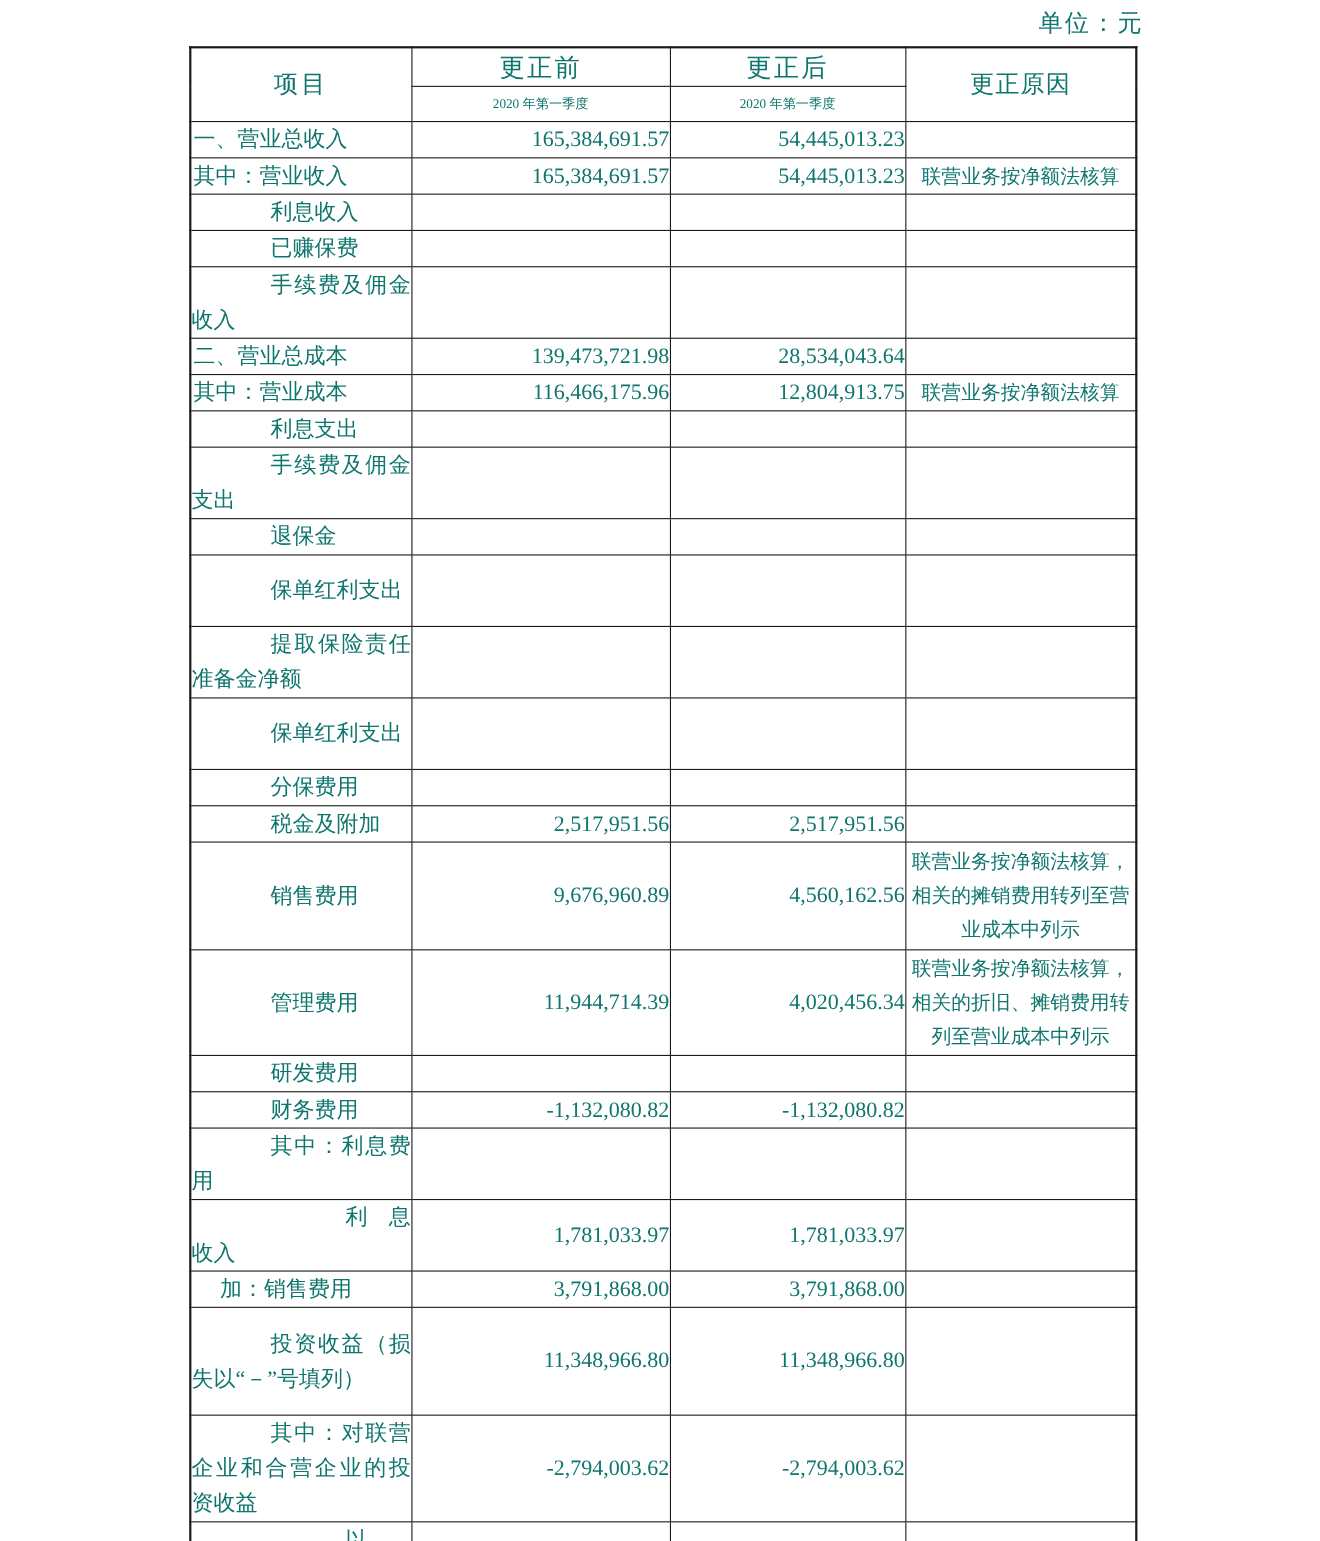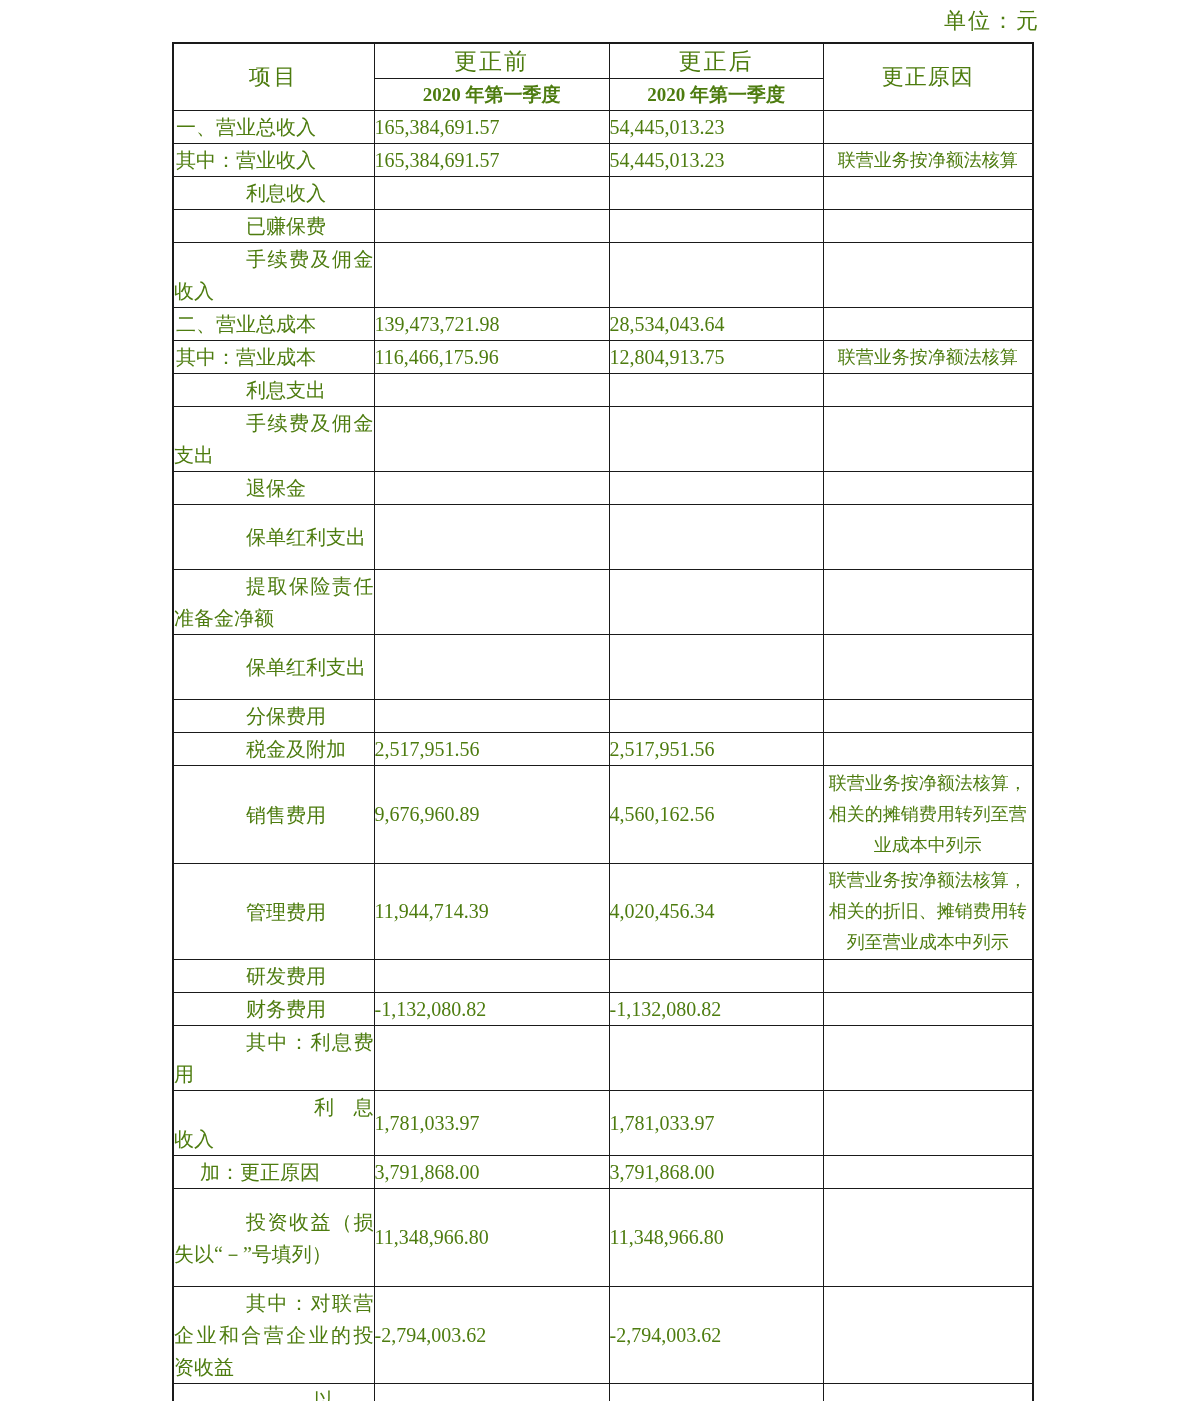--- a/index.html
+++ b/index.html
@@ -1,21 +1,21 @@
 <!DOCTYPE html>
 <html><head>
 <meta charset="utf-8">
 <style>
   html, body { margin: 0; padding: 0; background: #ffffff; }
   .page {
     position: relative;
     width: 1200px;
     height: 1401px;
     background: #ffffff;
-    color: #4d7c0f;
+    color: #0f766e;
     font-family: "Liberation Serif", "DejaVu Serif", serif;
     overflow: hidden;
   }
   .unit-label {
     position: absolute;
     top: 6px;
     left: 900px;
     width: 140px;
     font-size: 22px;
     letter-spacing: 2px;
@@ -34,21 +34,21 @@
   table.correction td {
     border: 1.5px solid #1a1a1a;
     vertical-align: middle;
     padding: 0;
     overflow: hidden;
   }
   
   td.th { text-align: center; }
   td.th-item   { font-size: 22px; letter-spacing: 3px; }
   td.th-main   { font-size: 23px; height: 34px; letter-spacing: 2px; }
-  td.th-sub    { font-size: 19px; font-weight: bold; height: 31px; margin-left: 32px; }
+  td.th-sub    { font-size: 12px; font-weight: normal; height: 31px; margin-left: 32px; }
   td.th-reason { font-size: 22px; letter-spacing: 1px; }
   
   tr.r1 td { height: 32px; }
   tr.r2 td { height: 64px; }
   tr.r3 td { height: 95px; }
   tr.r3b td { height: 97px; }
   td.item { padding: 2px 6px 2px 4px; margin-top: 29px; }
   td.item p {
     margin: 0;
     font-size: 20px;
@@ -56,21 +56,21 @@
     text-align: justify;
     text-justify: inter-character;
     word-break: break-all;
   }
   p.lvl0 { text-indent: 2px; }
   p.lvl1 { text-indent: 26px; }
   p.sub  { text-indent: 72px; }
   p.deep { text-indent: 140px; }
   td.num {
     font-size: 20px;
-    text-align: left;
+    text-align: right;
     padding: 2px 16px 2px 4px;
     white-space: nowrap;
   }
   td.reason {
     font-size: 18px;
     line-height: 31px;
     text-align: center;
     padding: 2px 5px 2px 9px;
     word-break: break-all;
   }
@@ -264,21 +264,21 @@
       <tr class="r2">
         <td class="item">
             <p class="deep">利息收入</p>
           </td>
         <td class="num">1,781,033.97</td>
         <td class="num">1,781,033.97</td>
         <td class="reason"></td>
       </tr>
       <tr class="r1">
         <td class="item">
-            <p class="lvl1">加：更正原因</p>
+            <p class="lvl1">加：销售费用</p>
           </td>
         <td class="num">3,791,868.00</td>
         <td class="num">3,791,868.00</td>
         <td class="reason"></td>
       </tr>
       <tr class="r3b">
         <td class="item">
             <p class="sub">投资收益（损失以“－”号填列）</p>
           </td>
         <td class="num">11,348,966.80</td>

